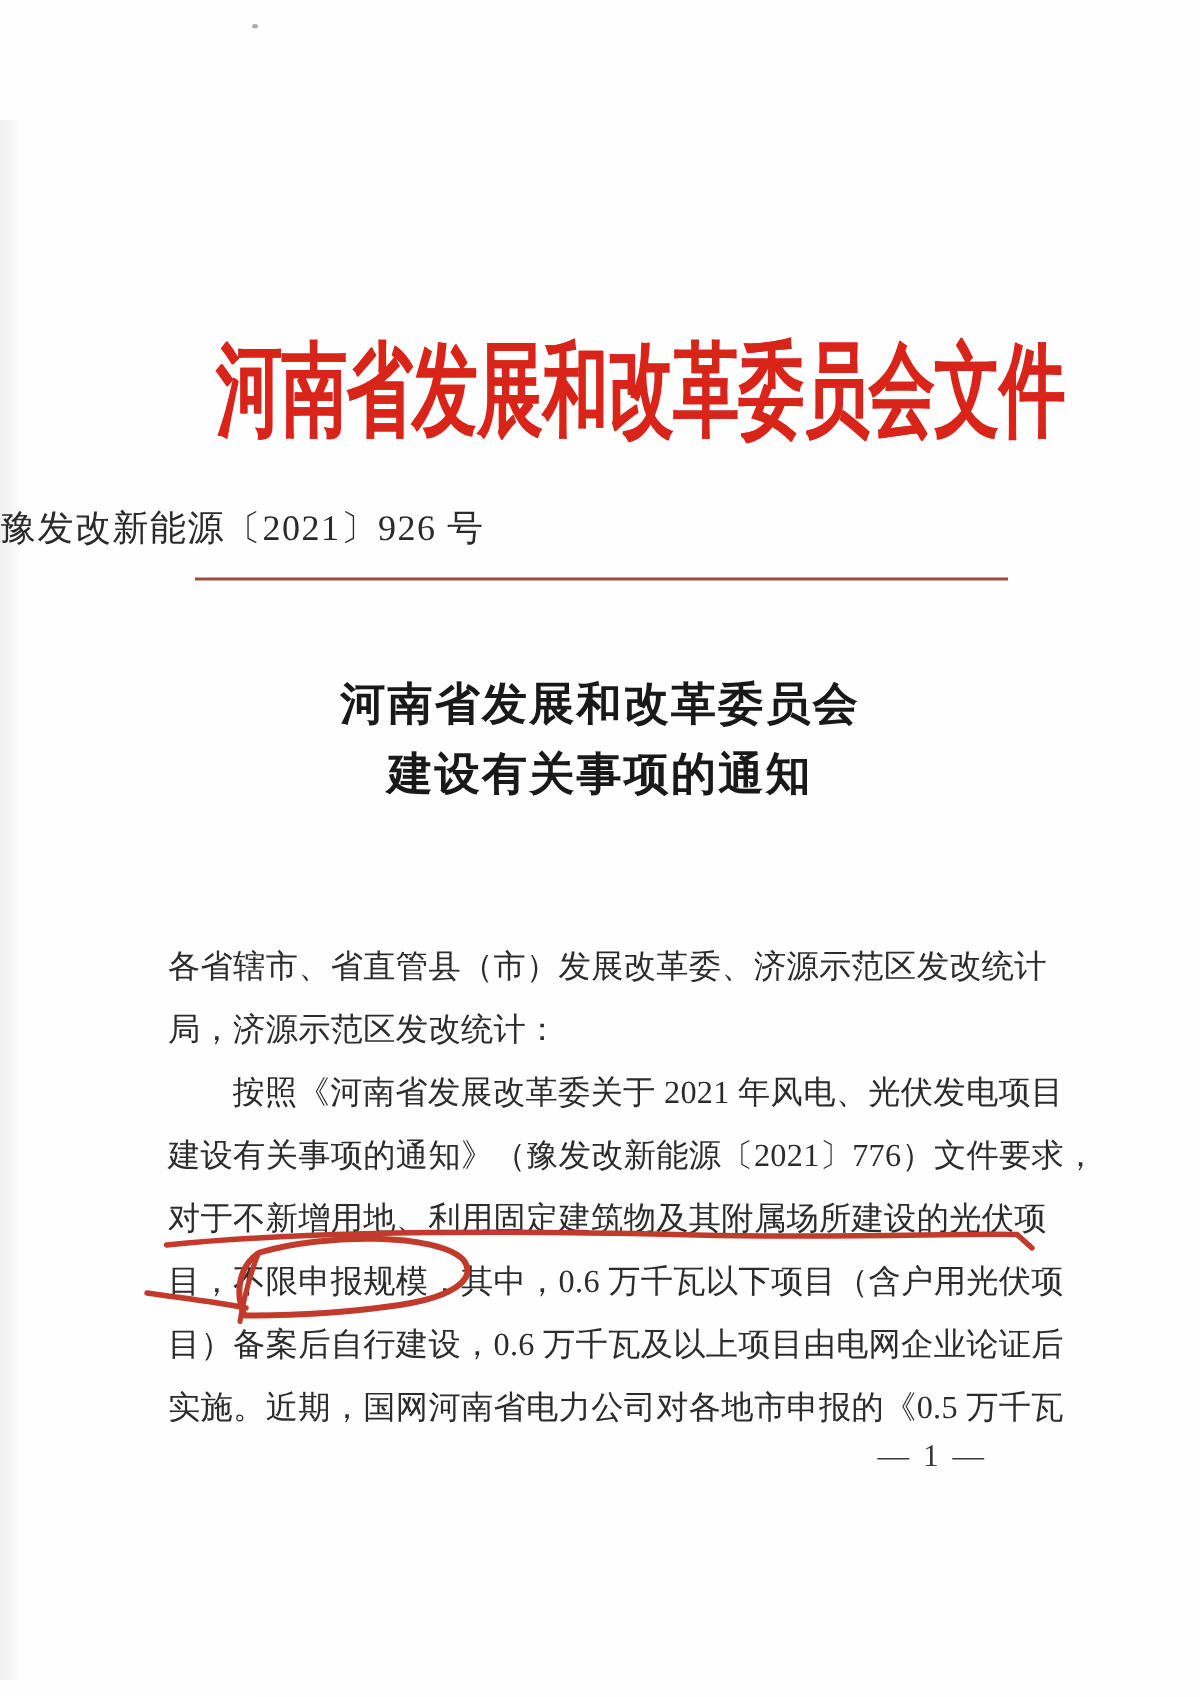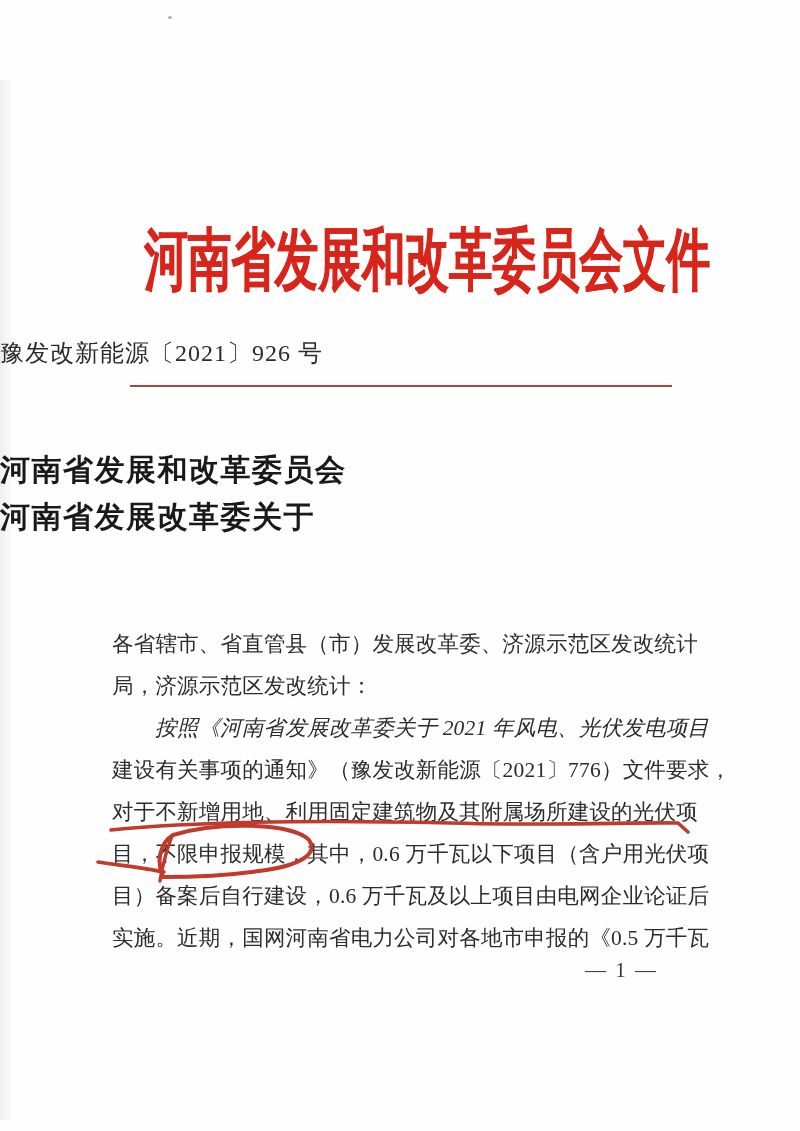--- a/index.html
+++ b/index.html
@@ -39,38 +39,38 @@
     color: #2a2a2a;
     letter-spacing: 1px;
   }
   .red-rule {
     position: absolute; left: 130px; top: 385px;
     width: 542px; height: 2px;
     background: #9d4a40;
   }
   .doc-title {
     position: absolute; left: 0; right: 0; top: 446px;
-    text-align: left;
+    text-align: center;
     font-weight: bold;
     font-size: 30px; line-height: 47px;
     color: #191919;
     letter-spacing: 1.5px;
   }
   .doc-body {
     position: absolute; left: 112px; top: 623px; width: 600px;
     font-size: 21.5px;
     color: #2c2c2c;
     letter-spacing: 0.2px;
   }
   .body-line {
     display: block;
     height: 42px; line-height: 42px;
     white-space: nowrap;
   }
-  .indent { text-indent: 43px; font-style: italic; }
+  .indent { text-indent: 43px; }
   .page-number {
     position: absolute; top: 957px; right: 142px;
     font-size: 21px; line-height: 26px;
     color: #383838;
     letter-spacing: 2px;
   }
   .annotations-svg {
     position: absolute; left: 0; top: 0; width: 800px; height: 1131px;
     pointer-events: none;
   }
@@ -84,21 +84,21 @@
   <div class="speck"></div>
 
   <div class="org-header">河南省发展和改革委员会文件</div>
 
   <div class="doc-number">豫发改新能源〔2021〕926 号</div>
 
   <div class="red-rule"></div>
 
   <div class="doc-title">
     <div class="title-line">河南省发展和改革委员会</div>
-    <div class="title-line">河南省发展改革委关于</div>
+    <div class="title-line">建设有关事项的通知</div>
   </div>
 
   <div class="doc-body">
     <span class="body-line">各省辖市、省直管县（市）发展改革委、济源示范区发改统计</span>
     <span class="body-line">局，济源示范区发改统计：</span>
     <span class="body-line indent">按照《河南省发展改革委关于 2021 年风电、光伏发电项目</span>
     <span class="body-line">建设有关事项的通知》（豫发改新能源〔2021〕776）文件要求，</span>
     <span class="body-line">对于不新增用地、利用固定建筑物及其附属场所建设的光伏项</span>
     <span class="body-line">目，不限申报规模，其中，0.6 万千瓦以下项目（含户用光伏项</span>
     <span class="body-line">目）备案后自行建设，0.6 万千瓦及以上项目由电网企业论证后</span>

